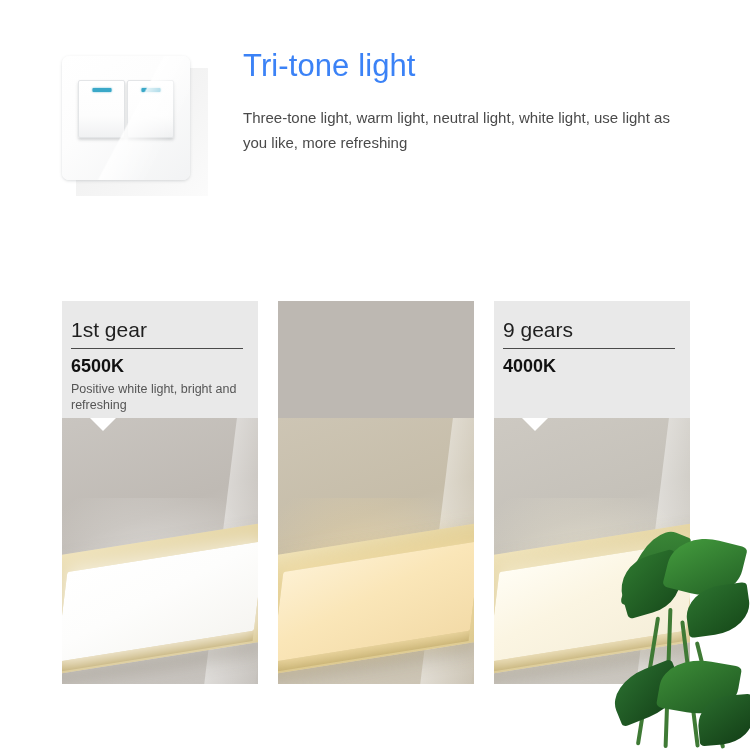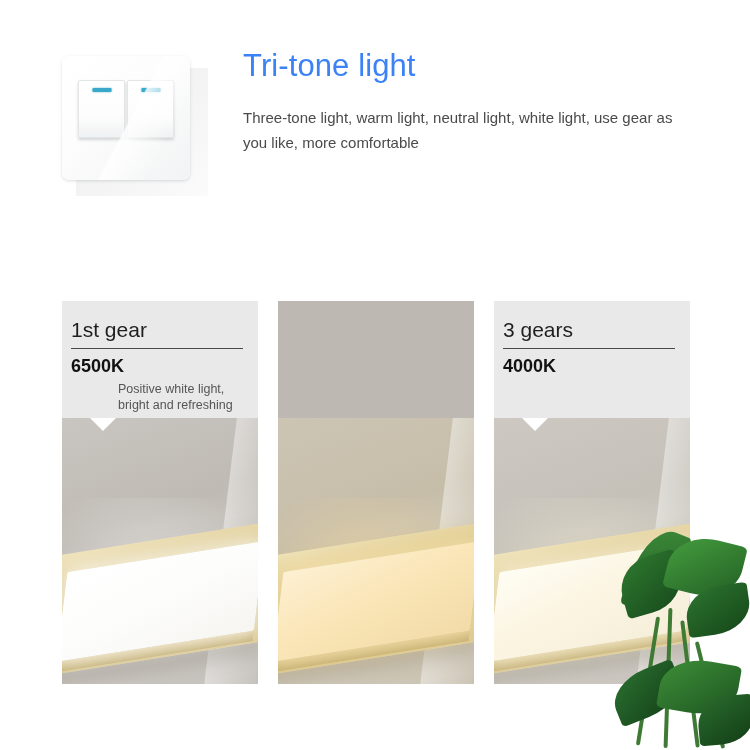--- a/index.html
+++ b/index.html
@@ -62,21 +62,21 @@
   .cap{
     position:relative;z-index:3;
     background:#e9e9e9;
     padding:16px 9px 10px 9px;
     height:117px;
     box-sizing:border-box;
   }
   .cap-gear{font-size:21px;color:#1f1f1f;line-height:26px;white-space:nowrap;}
   .cap-rule{height:1px;background:#4a4a4a;margin:5px 6px 4px 0;}
   .cap-temp{font-size:18px;font-weight:bold;color:#111;line-height:27px;}
-  .cap-desc{font-size:12.5px;line-height:16px;color:#555;margin-top:1px;margin-left:47px;}
+  .cap-desc{font-size:12.5px;line-height:16px;color:#555;margin-top:1px;}
   .notch{
     position:absolute;left:28px;bottom:-13px;
     width:0;height:0;
     border-left:13px solid transparent;
     border-right:13px solid transparent;
     border-top:13px solid #ffffff;
     z-index:4;
   }
 
   .photo{position:absolute;left:0;top:117px;right:0;bottom:0;overflow:hidden;}
@@ -149,21 +149,21 @@
         <div class="led"></div>
       </div>
       <div class="rocker">
         <div class="led"></div>
       </div>
     </div>
     <div class="switch-gloss"></div>
   </div>
 
   <div class="hero-title">Tri-tone light</div>
-  <div class="hero-sub">Three-tone light, warm light, neutral light, white light, use gear as you like, more comfortable</div>
+  <div class="hero-sub">Three-tone light, warm light, neutral light, white light, use light as you like, more refreshing</div>
 </div>
 
 <div class="panels">
 
   <div class="panel">
     <div class="cap">
       <div class="cap-gear">1st gear</div>
       <div class="cap-rule"></div>
       <div class="cap-temp">6500K</div>
       <div class="cap-desc">Positive white light, bright and refreshing</div>
@@ -189,21 +189,21 @@
       <div class="lamp">
         <div class="lamp-frame"></div>
         <div class="lamp-side"></div>
         <div class="lamp-face face-warm"></div>
       </div>
     </div>
   </div>
 
   <div class="panel">
     <div class="cap">
-      <div class="cap-gear">3 gears</div>
+      <div class="cap-gear">9 gears</div>
       <div class="cap-rule"></div>
       <div class="cap-temp">4000K</div>
       <div class="notch"></div>
     </div>
     <div class="photo">
       <div class="ceiling neutral"></div>
       <div class="wall-edge"></div>
       <div class="glow neutral"></div>
       <div class="lamp">
         <div class="lamp-frame"></div>

